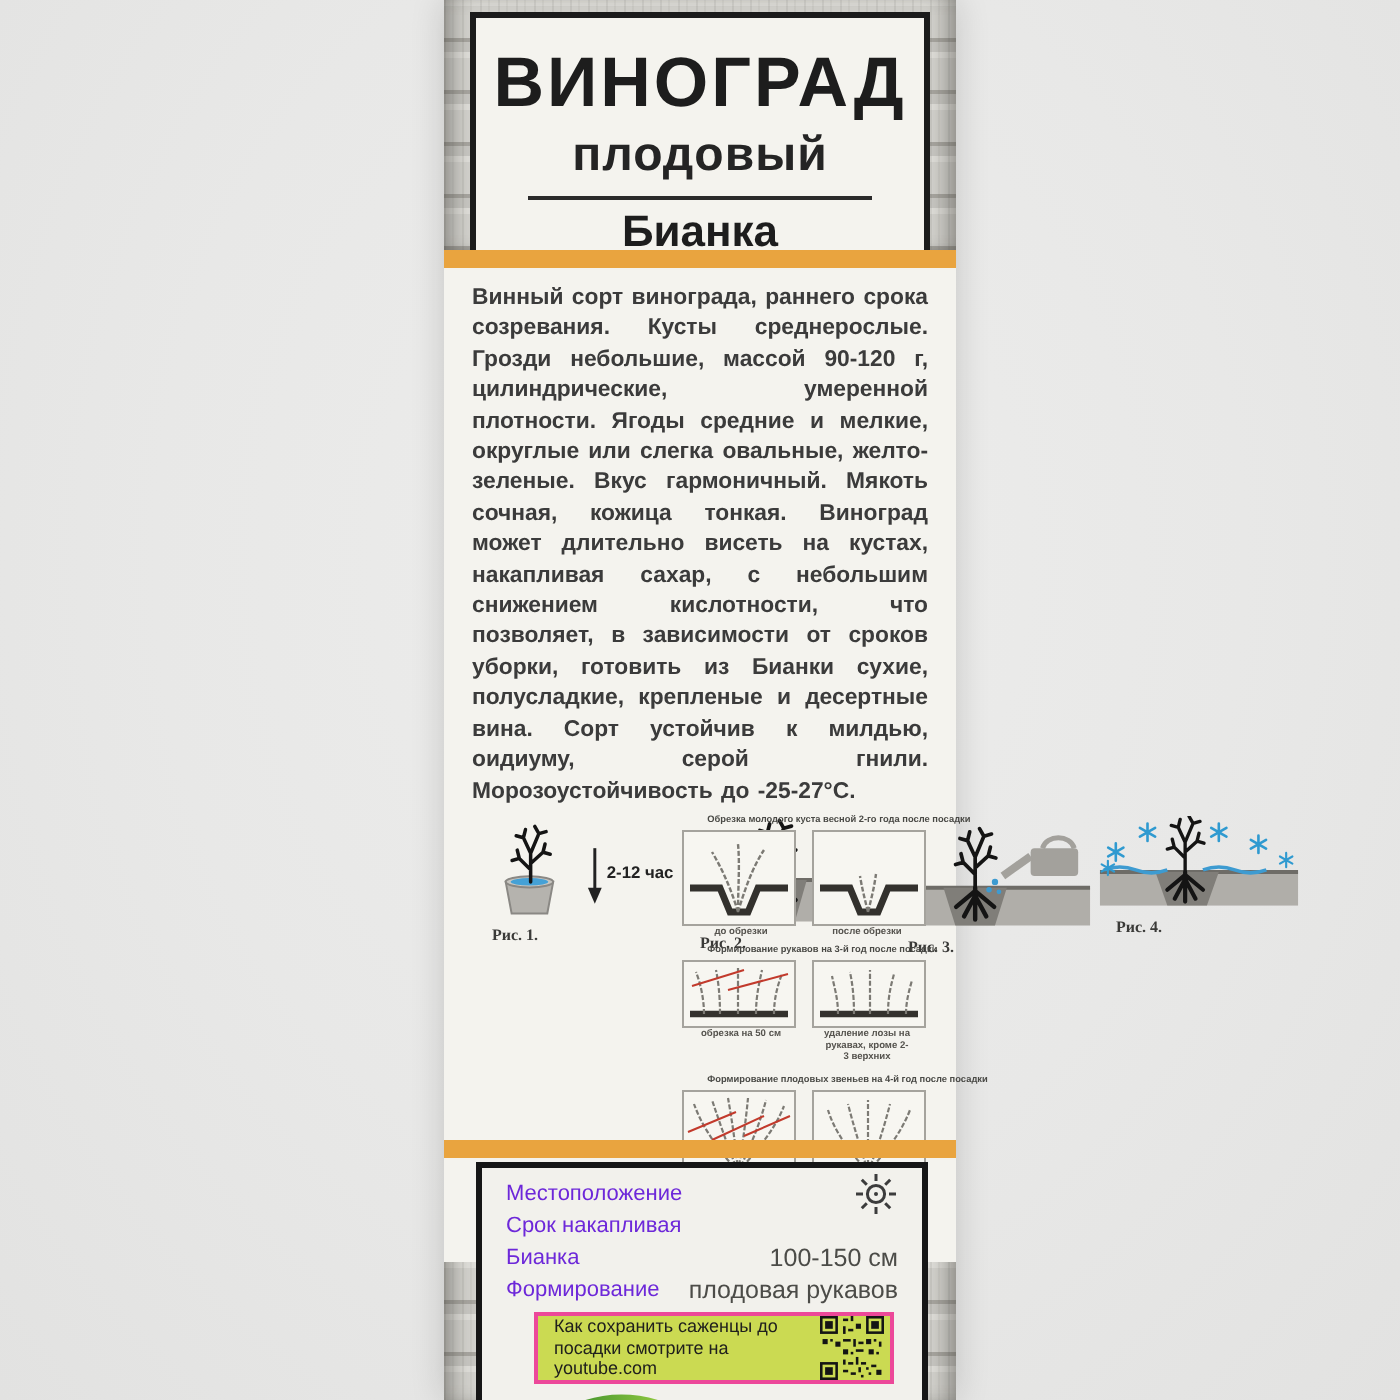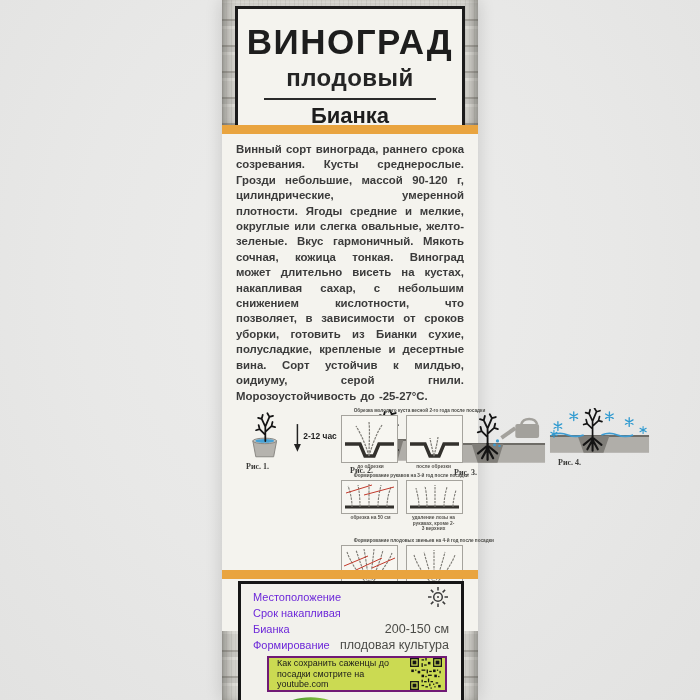--- a/index.html
+++ b/index.html
@@ -40,21 +40,21 @@
     text-align:center;color:#55534e;}
   .mt2{margin-top:2px;}
   .trellis-cap{width:96px;margin-top:1px;}
   .specs{position:absolute;left:0;right:0;top:579px;height:121px;
     box-shadow:inset 10px 0 12px -7px rgba(60,58,52,.55), inset -10px 0 12px -7px rgba(60,58,52,.55);}
   .specs-box{position:absolute;left:16px;right:14px;top:2px;height:130px;background:#f2f1ec;
     border:3px solid #161616;border-bottom:none;box-sizing:border-box;padding:5px 12px 0;z-index:2;}
   .srow{display:flex;justify-content:space-between;align-items:center;height:16px;}
   .slabel{font-size:11px;color:#6d28d9;text-align:center;}
   .sval{font-size:12.5px;color:#4c4c48;}
-  .yt{margin:3px 2px 0 14px;height:36px;background:#cbda52;border:2px solid #701a75;
+  .yt{margin:3px 2px 0 14px;height:36px;background:#cbda52;border:2px solid #ec4899;
     display:flex;align-items:center;gap:6px;padding:1px 3px 1px 8px;box-sizing:border-box;}
   .yt-text{flex:1;font-size:9px;line-height:1.2;color:#20201d;}
   .logo-wrap{margin:2px 0 0 10px;height:26px;}
 </style>
 </head>
 <body>
 
 <svg width="0" height="0" style="position:absolute" aria-hidden="true">
   <defs>
     <g id="bush">
@@ -230,25 +230,25 @@
             <circle cx="11" cy="11" r="1" fill="#3c3c3c"></circle>
             <path d="M11 1 V4.5 M11 17.5 V21 M1 11 H4.5 M17.5 11 H21 M3.9 3.9 L6.4 6.4 M15.6 15.6 L18.1 18.1 M3.9 18.1 L6.4 15.6 M15.6 6.4 L18.1 3.9" stroke="#3c3c3c" stroke-width="1.5"></path>
           </svg>
         </div>
         <div class="srow">
           <span class="slabel">Срок накапливая</span>
           <span class="sval"></span>
         </div>
         <div class="srow">
           <span class="slabel">Бианка</span>
-          <span class="sval">200-150 см</span>
+          <span class="sval">100-150 см</span>
         </div>
         <div class="srow">
           <span class="slabel">Формирование</span>
-          <span class="sval">плодовая культура</span>
+          <span class="sval">плодовая рукавов</span>
         </div>
 
         <div class="yt">
           <div class="yt-text">Как сохранить саженцы до посадки смотрите на youtube.com</div>
           <svg width="32" height="32" viewBox="0 0 25 25">
             <g fill="#141414">
               <rect x="0" y="0" width="7" height="7"></rect>
                 <rect x="18" y="0" width="7" height="7"></rect>
                 <rect x="0" y="18" width="7" height="7"></rect>
               <rect x="9" y="1" width="2" height="1"></rect>

